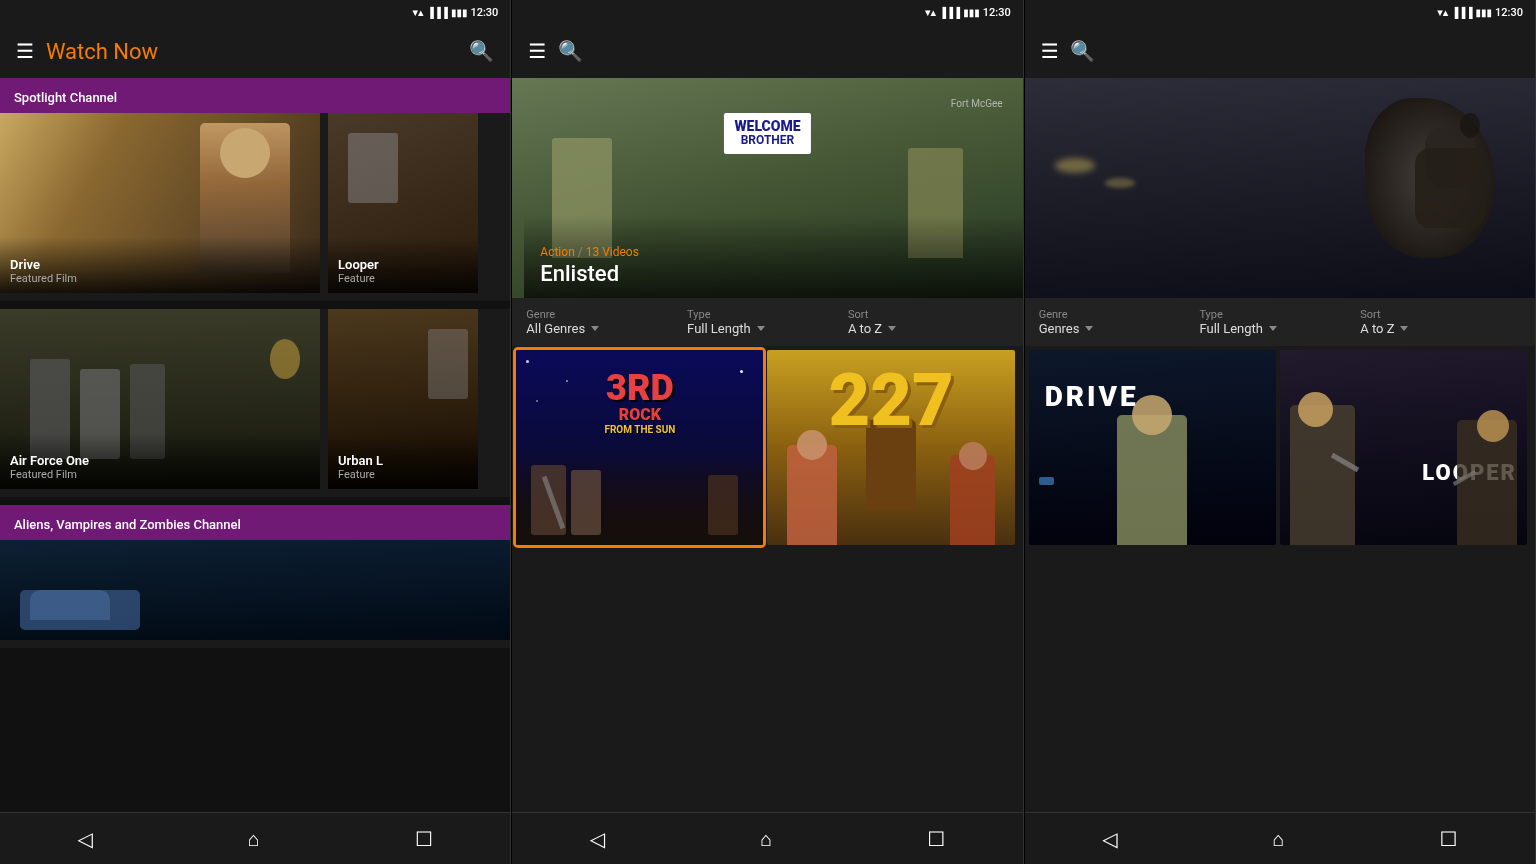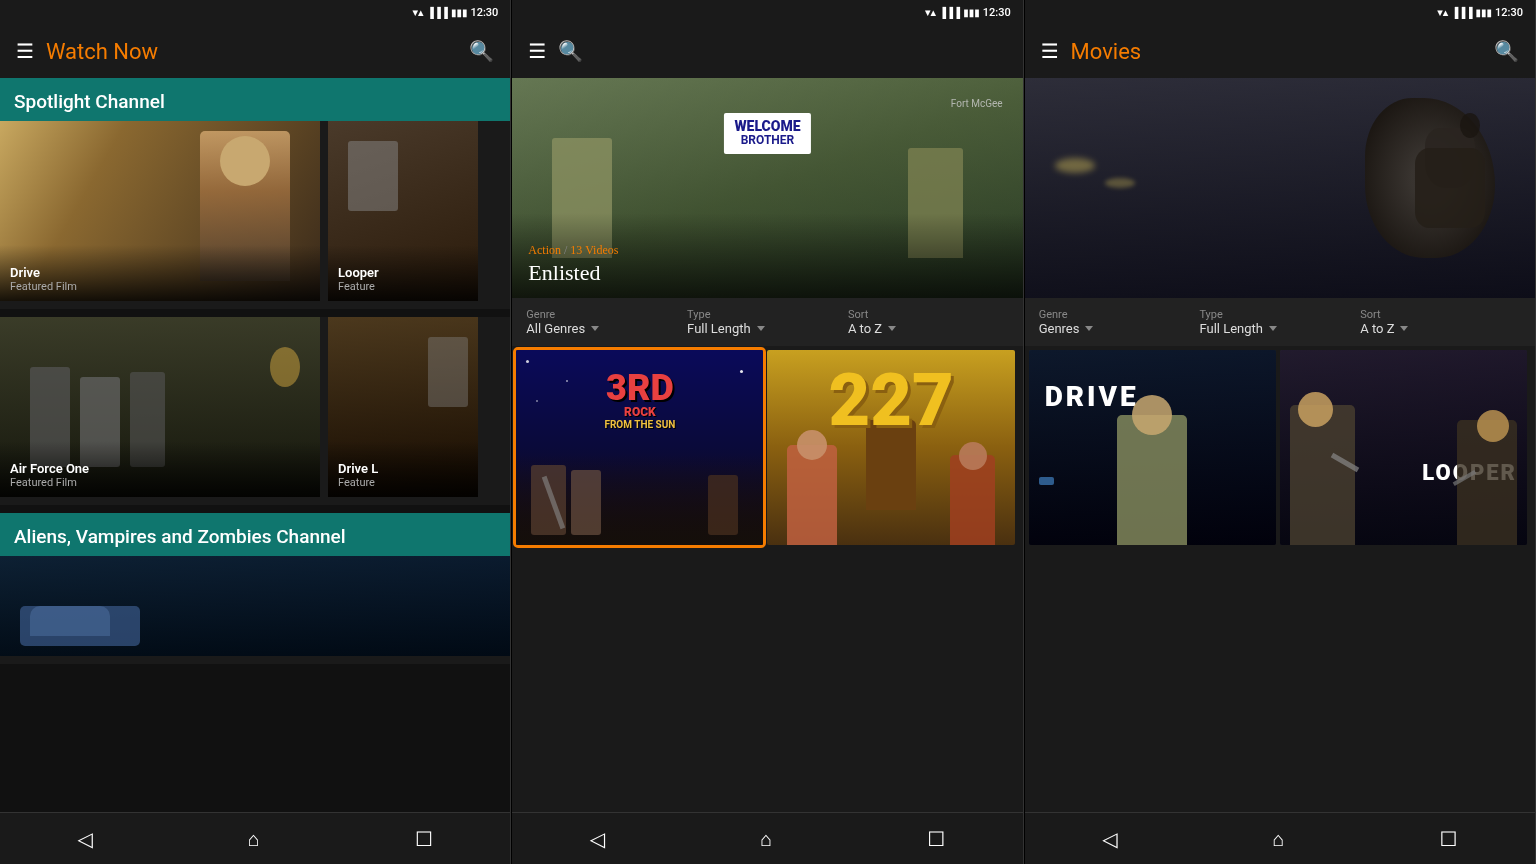--- a/index.html
+++ b/index.html
@@ -74,24 +74,24 @@
     
     .content-area {
       flex: 1;
       overflow-y: auto;
       overflow-x: hidden;
       background: #111;
     }
     .content-area::-webkit-scrollbar { display: none; }
     .channel-title {
       color: #fff;
-      font-size: 19px;
+      font-size: 13px;
       font-weight: 500;
       padding: 12px 14px 8px;
-      background: #0f766e;
+      background: #701a75;
     }
     .channel-row {
       display: flex;
       gap: 0;
       overflow: hidden;
       background: #1a1a1a;
       padding-bottom: 8px;
     }
     .movie-card {
       position: relative;
@@ -127,25 +127,24 @@
     
     .hero-image {
       width: 100%;
       height: 220px;
       position: relative;
       overflow: hidden;
     }
     .hero-overlay {
       position: absolute;
       bottom: 0;
-      left: 0;
+      left: 12px;
       right: 0;
       background: linear-gradient(transparent, rgba(0,0,0,0.7));
       padding: 30px 16px 12px;
-      font-family: Liberation Serif, serif;
     }
     .hero-genre {
       font-size: 12px;
       color: #aaa;
     }
     .hero-genre span {
       color: #f57c00;
     }
     .hero-title {
       font-size: 22px;
@@ -256,21 +255,21 @@
       text-align: center;
     }
     .rock-3rd {
       font-size: 36px;
       font-weight: 900;
       color: #e84040;
       text-shadow: 2px 2px 0 #000;
       line-height: 1;
     }
     .rock-main {
-      font-size: 12px;
+      font-size: 16px;
       font-weight: 900;
       color: #e84040;
       text-shadow: 1px 1px 0 #000;
       line-height: 1.1;
     }
     .rock-sub {
       font-size: 10px;
       color: #f0c040;
       font-weight: 700;
       text-shadow: 1px 1px 0 #000;
@@ -392,21 +391,21 @@
             <div class="movie-sub">Featured Film</div>
           </div>
         </div>
 
         <div class="movie-card movie-card-small">
           <div style="width:100%;height:180px;position:relative;background:linear-gradient(135deg,#3a2a1a 0%,#1a0a00 100%);">
             <div style="position:absolute;top:0;left:0;right:0;bottom:0;background:linear-gradient(180deg,rgba(80,60,30,0.8) 0%,rgba(20,10,0,0.8) 100%);"></div>
             <div style="position:absolute;top:20px;right:10px;width:40px;height:70px;background:#888;opacity:0.4;border-radius:3px;"></div>
           </div>
           <div class="movie-overlay">
-            <div class="movie-name">Drive L</div>
+            <div class="movie-name">Urban L</div>
             <div class="movie-sub">Feature</div>
           </div>
         </div>
       </div>
     </div>
 
     <div class="section-bg" style="margin-top:8px;padding-bottom:8px;">
       <div class="channel-title">Aliens, Vampires and Zombies Channel</div>
       <div style="width:100%;height:100px;background:linear-gradient(135deg,#1a2a3a 0%,#0a0a1a 100%);position:relative;">
         <div style="position:absolute;top:0;left:0;right:0;bottom:0;background:linear-gradient(180deg,rgba(10,30,50,0.8) 0%,rgba(0,10,20,0.9) 100%);"></div>
@@ -548,21 +547,20 @@
     <div class="status-bar-icons">
       <span style="color:#fff;font-size:11px;">▾▴</span>
       <span style="color:#fff;font-size:10px;">▐▐▐</span>
       <span style="color:#fff;font-size:10px;">▮▮▮</span>
       <span class="status-time">12:30</span>
     </div>
   </div>
 
   <div class="app-bar">
     <span class="menu-icon">☰</span>
-    <span class="app-title">Movies</span>
     <span class="search-icon">🔍</span>
   </div>
 
   <div class="hero-image">
     <div style="width:100%;height:100%;background:linear-gradient(160deg,#3a3a4a 0%,#1a1a2a 100%);position:relative;">
       <div style="position:absolute;top:0;left:0;right:0;bottom:0;background:linear-gradient(180deg,rgba(40,40,50,0.7) 0%,rgba(10,10,20,0.8) 100%);"></div>
 
       <div style="position:absolute;top:10px;right:20px;width:150px;height:180px;position:absolute;">
         <div style="position:absolute;top:10px;right:20px;width:130px;height:160px;background:radial-gradient(ellipse, #3a3530 20%, #1a1510 80%);border-radius:40% 60% 50% 50%;opacity:0.95;"></div>
 

